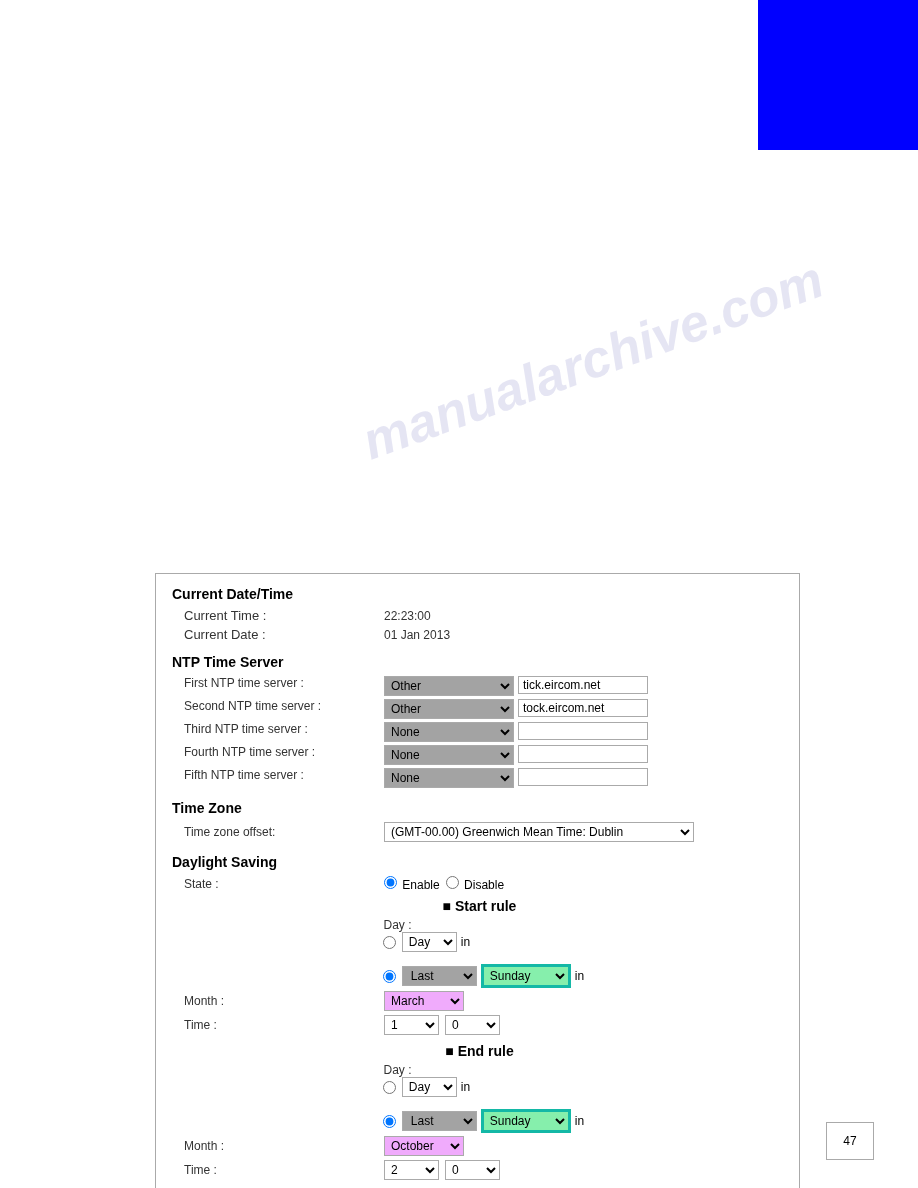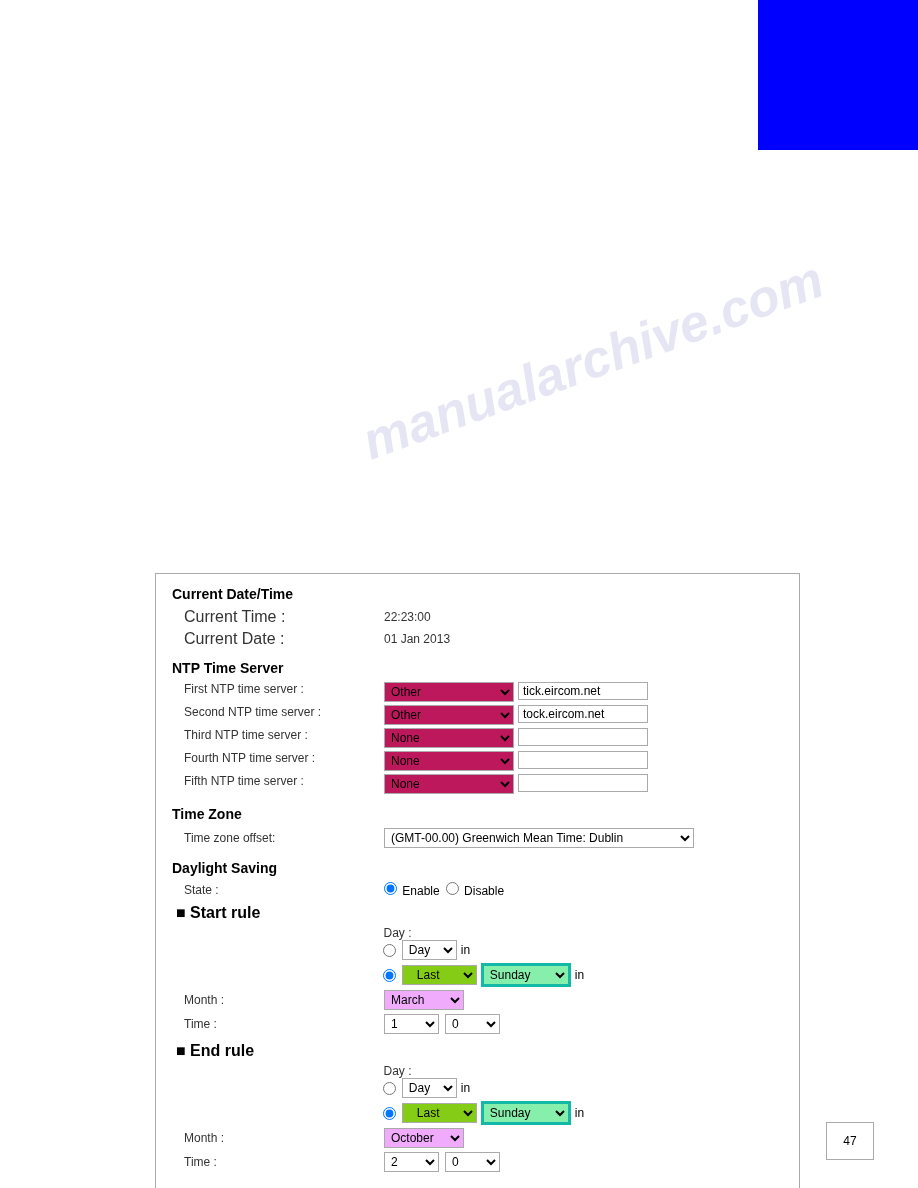--- a/index.html
+++ b/index.html
@@ -67,21 +67,21 @@
     .form-row {
       display: flex;
       align-items: center;
       margin-bottom: 4px;
       padding-left: 12px;
     }
 
     .form-label {
       width: 200px;
       color: #333;
-      font-size: 16px;
+      font-size: 13px;
       flex-shrink: 0;
     }
 
     .form-value {
       font-size: 12px;
       color: #333;
     }
 
     .ntp-row {
       display: flex;
@@ -95,21 +95,21 @@
       font-size: 12px;
       color: #333;
       flex-shrink: 0;
     }
 
     .ntp-select {
       width: 130px;
       font-size: 12px;
       border: 1px solid #aaa;
       padding: 1px 2px;
-      background: #be185d;
+      background: #a3a3a3;
       margin-right: 4px;
     }
 
     .ntp-input {
       width: 130px;
       font-size: 12px;
       border: 1px solid #aaa;
       padding: 1px 4px;
       background: #fff;
     }
@@ -152,68 +152,69 @@
     }
 
     .ds-controls {
       display: flex;
       align-items: center;
       gap: 6px;
       font-size: 12px;
     }
 
     .sub-section {
-      font-size: 16px;
+      font-size: 14px;
       font-weight: bold;
       padding-left: 4px;
       margin-top: 6px;
       margin-bottom: 4px;
+      text-align: center;
     }
 
     .ds-day-row {
       display: flex;
       align-items: center;
       margin-bottom: 3px;
       padding-left: 12px;
       flex-direction: column;
     }
 
     .ds-day-label {
       width: 200px;
       font-size: 12px;
       color: #333;
       flex-shrink: 0;
     }
 
     .ds-day-controls {
       display: flex;
       flex-direction: column;
-      gap: 3px;
+      gap: 12px;
     }
 
     .day-line {
       display: flex;
       align-items: center;
       gap: 4px;
       font-size: 12px;
     }
 
     select.tiny {
       font-size: 12px;
       border: 1px solid #aaa;
       padding: 1px 2px;
       background: #fff;
       width: 55px;
     }
 
     select.medium {
       font-size: 12px;
       border: 1px solid #aaa;
-      padding: 1px 10px;
-      background: #84cc16;
+      padding: 1px 4px;
+      background: #a3a3a3;
       width: 75px;
     }
 
     select.wide {
       font-size: 12px;
       border: 3px solid #14b8a6;
       padding: 1px 2px;
       background: #86efac;
       width: 90px;
     }

